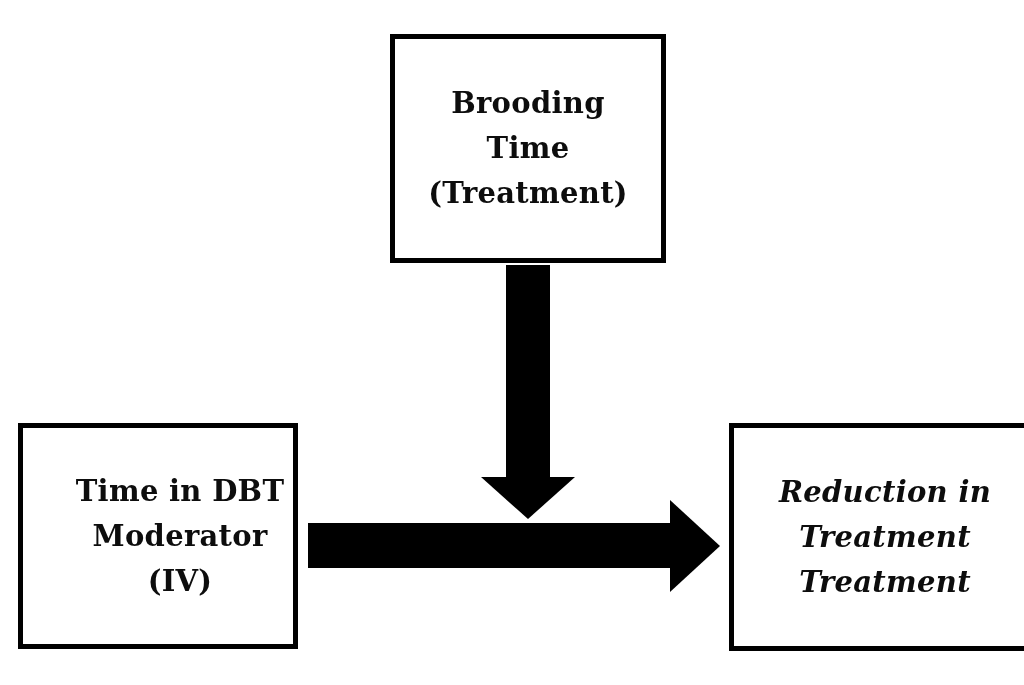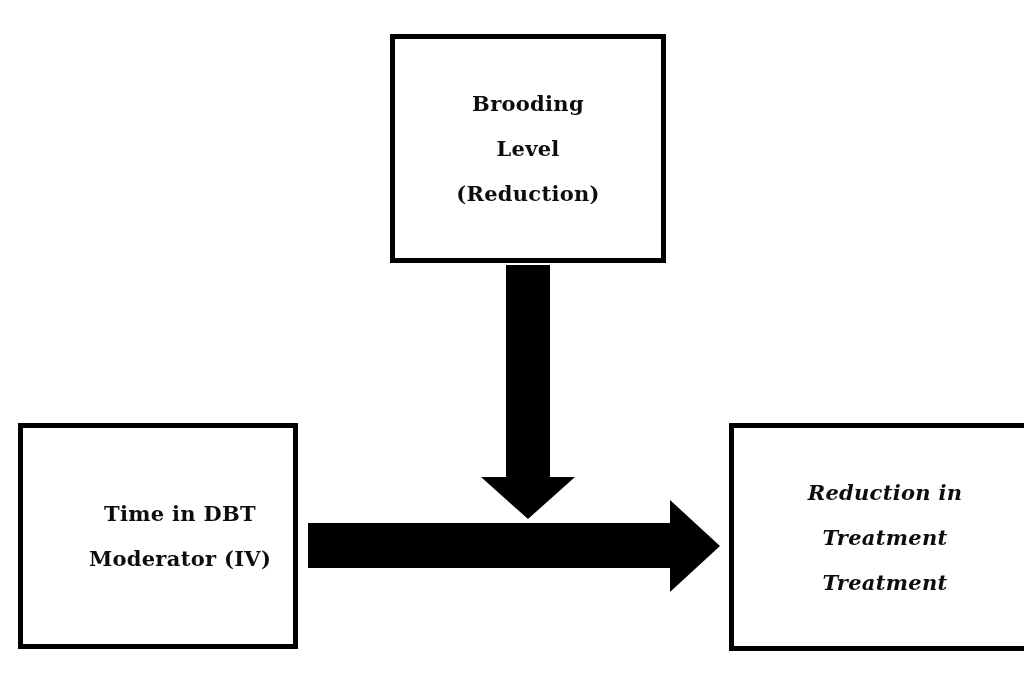--- a/index.html
+++ b/index.html
@@ -17,21 +17,21 @@
     background: #ffffff;
     border: 5px solid #000000;
     display: flex;
     align-items: center;
     justify-content: center;
     text-align: center;
   }
   .box-text {
     font-weight: bold;
     color: #0d0d0d;
-    font-size: 21px;
+    font-size: 29px;
     line-height: 45px;
     letter-spacing: 0.3px;
   }
   .box-moderator { left: 390px; top: 34px;  width: 276px; height: 229px; }
   .box-iv        { left: 18px;  top: 423px; width: 280px; height: 226px; padding-left: 44px; }
   .box-dv        { left: 729px; top: 423px; width: 312px; height: 228px; font-style: italic; }
 
   
   .v-arrow-shaft {
     position: absolute;
@@ -65,22 +65,22 @@
   }
 </style>
 </head>
 <body>
 
 <div class="canvas">
 
   <div class="box box-moderator">
     <div class="box-text">
       <div>Brooding</div>
-      <div>Level</div>
-      <div>(Reduction)</div>
+      <div>Time</div>
+      <div>(Treatment)</div>
     </div>
   </div>
 
   <div class="box box-iv">
     <div class="box-text">
       <div>Time in DBT</div>
       <div>Moderator (IV)</div>
     </div>
   </div>
 

